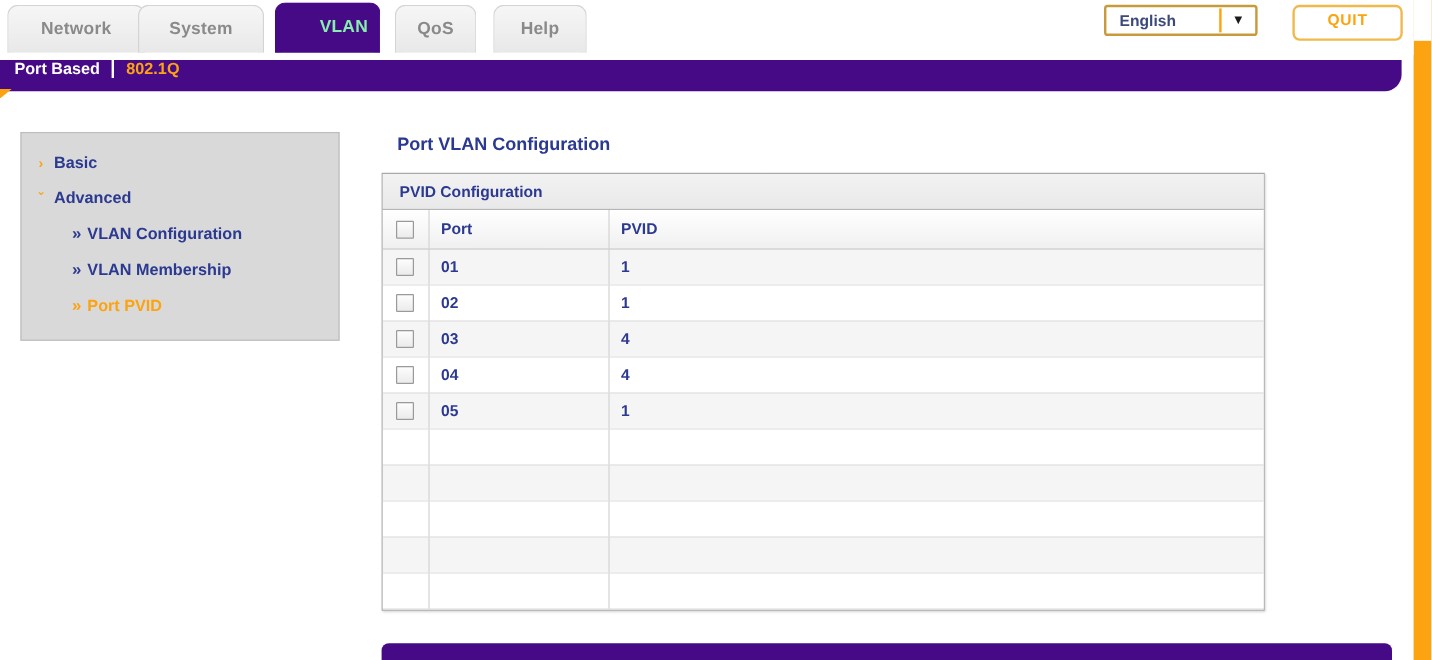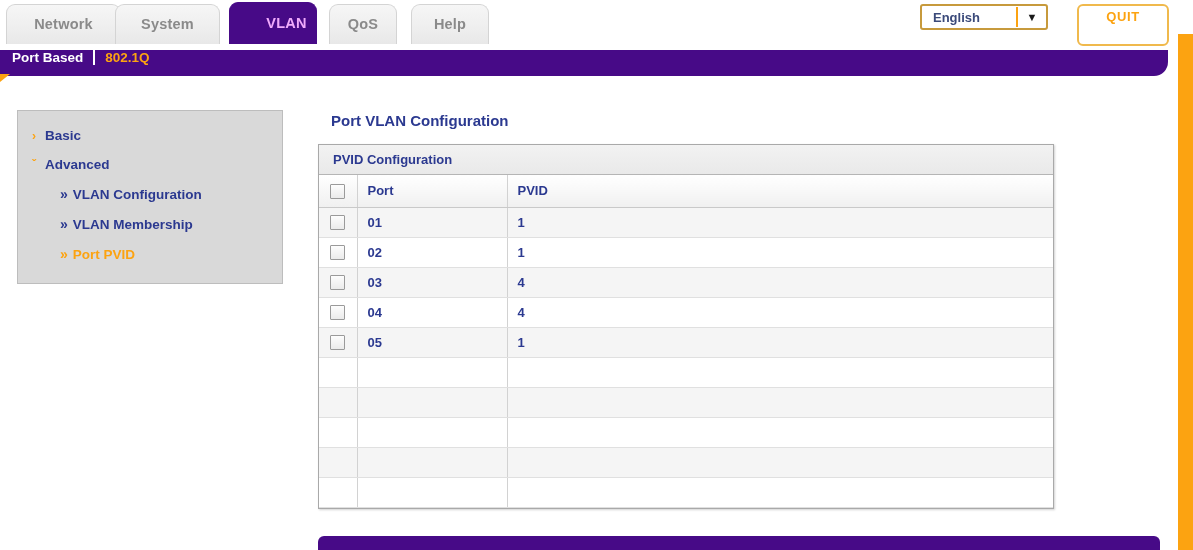--- a/index.html
+++ b/index.html
@@ -52,21 +52,21 @@
     font-weight: bold;
     line-height: 38px;
     text-align: center;
     letter-spacing: .2px;
     cursor: pointer;
     user-select: none;
   }
   .tab.active {
     background: #470A87;
     border-color: #470A87;
-    color: #f0abfc;
+    color: #86efac;
     top: 2px;
     height: 42px;
     line-height: 40px;
     padding-left: 27px;
   }
 
   #tab-0 { left: 6px;   width: 115px; }
   #tab-1 { left: 115px; width: 105px; }
   #tab-2 { left: 229px; width: 88px;  }
   #tab-3 { left: 329px; width: 68px;  }
@@ -98,21 +98,21 @@
   .lang-caret {
     width: 28px;
     text-align: center;
     font-size: 11px;
     color: #1a1a1a;
   }
 
   .quit-btn {
     position: absolute;
     top: 4px; left: 1077px;
-    width: 92px; height: 42px;
+    width: 92px; height: 30px;
     background: #ffffff;
     border: 2px solid #F0B94C;
     border-radius: 6px;
     color: #FCA311;
     font-size: 13px;
     font-weight: bold;
     letter-spacing: .6px;
     line-height: 22px;
     text-align: center;
     cursor: pointer;

